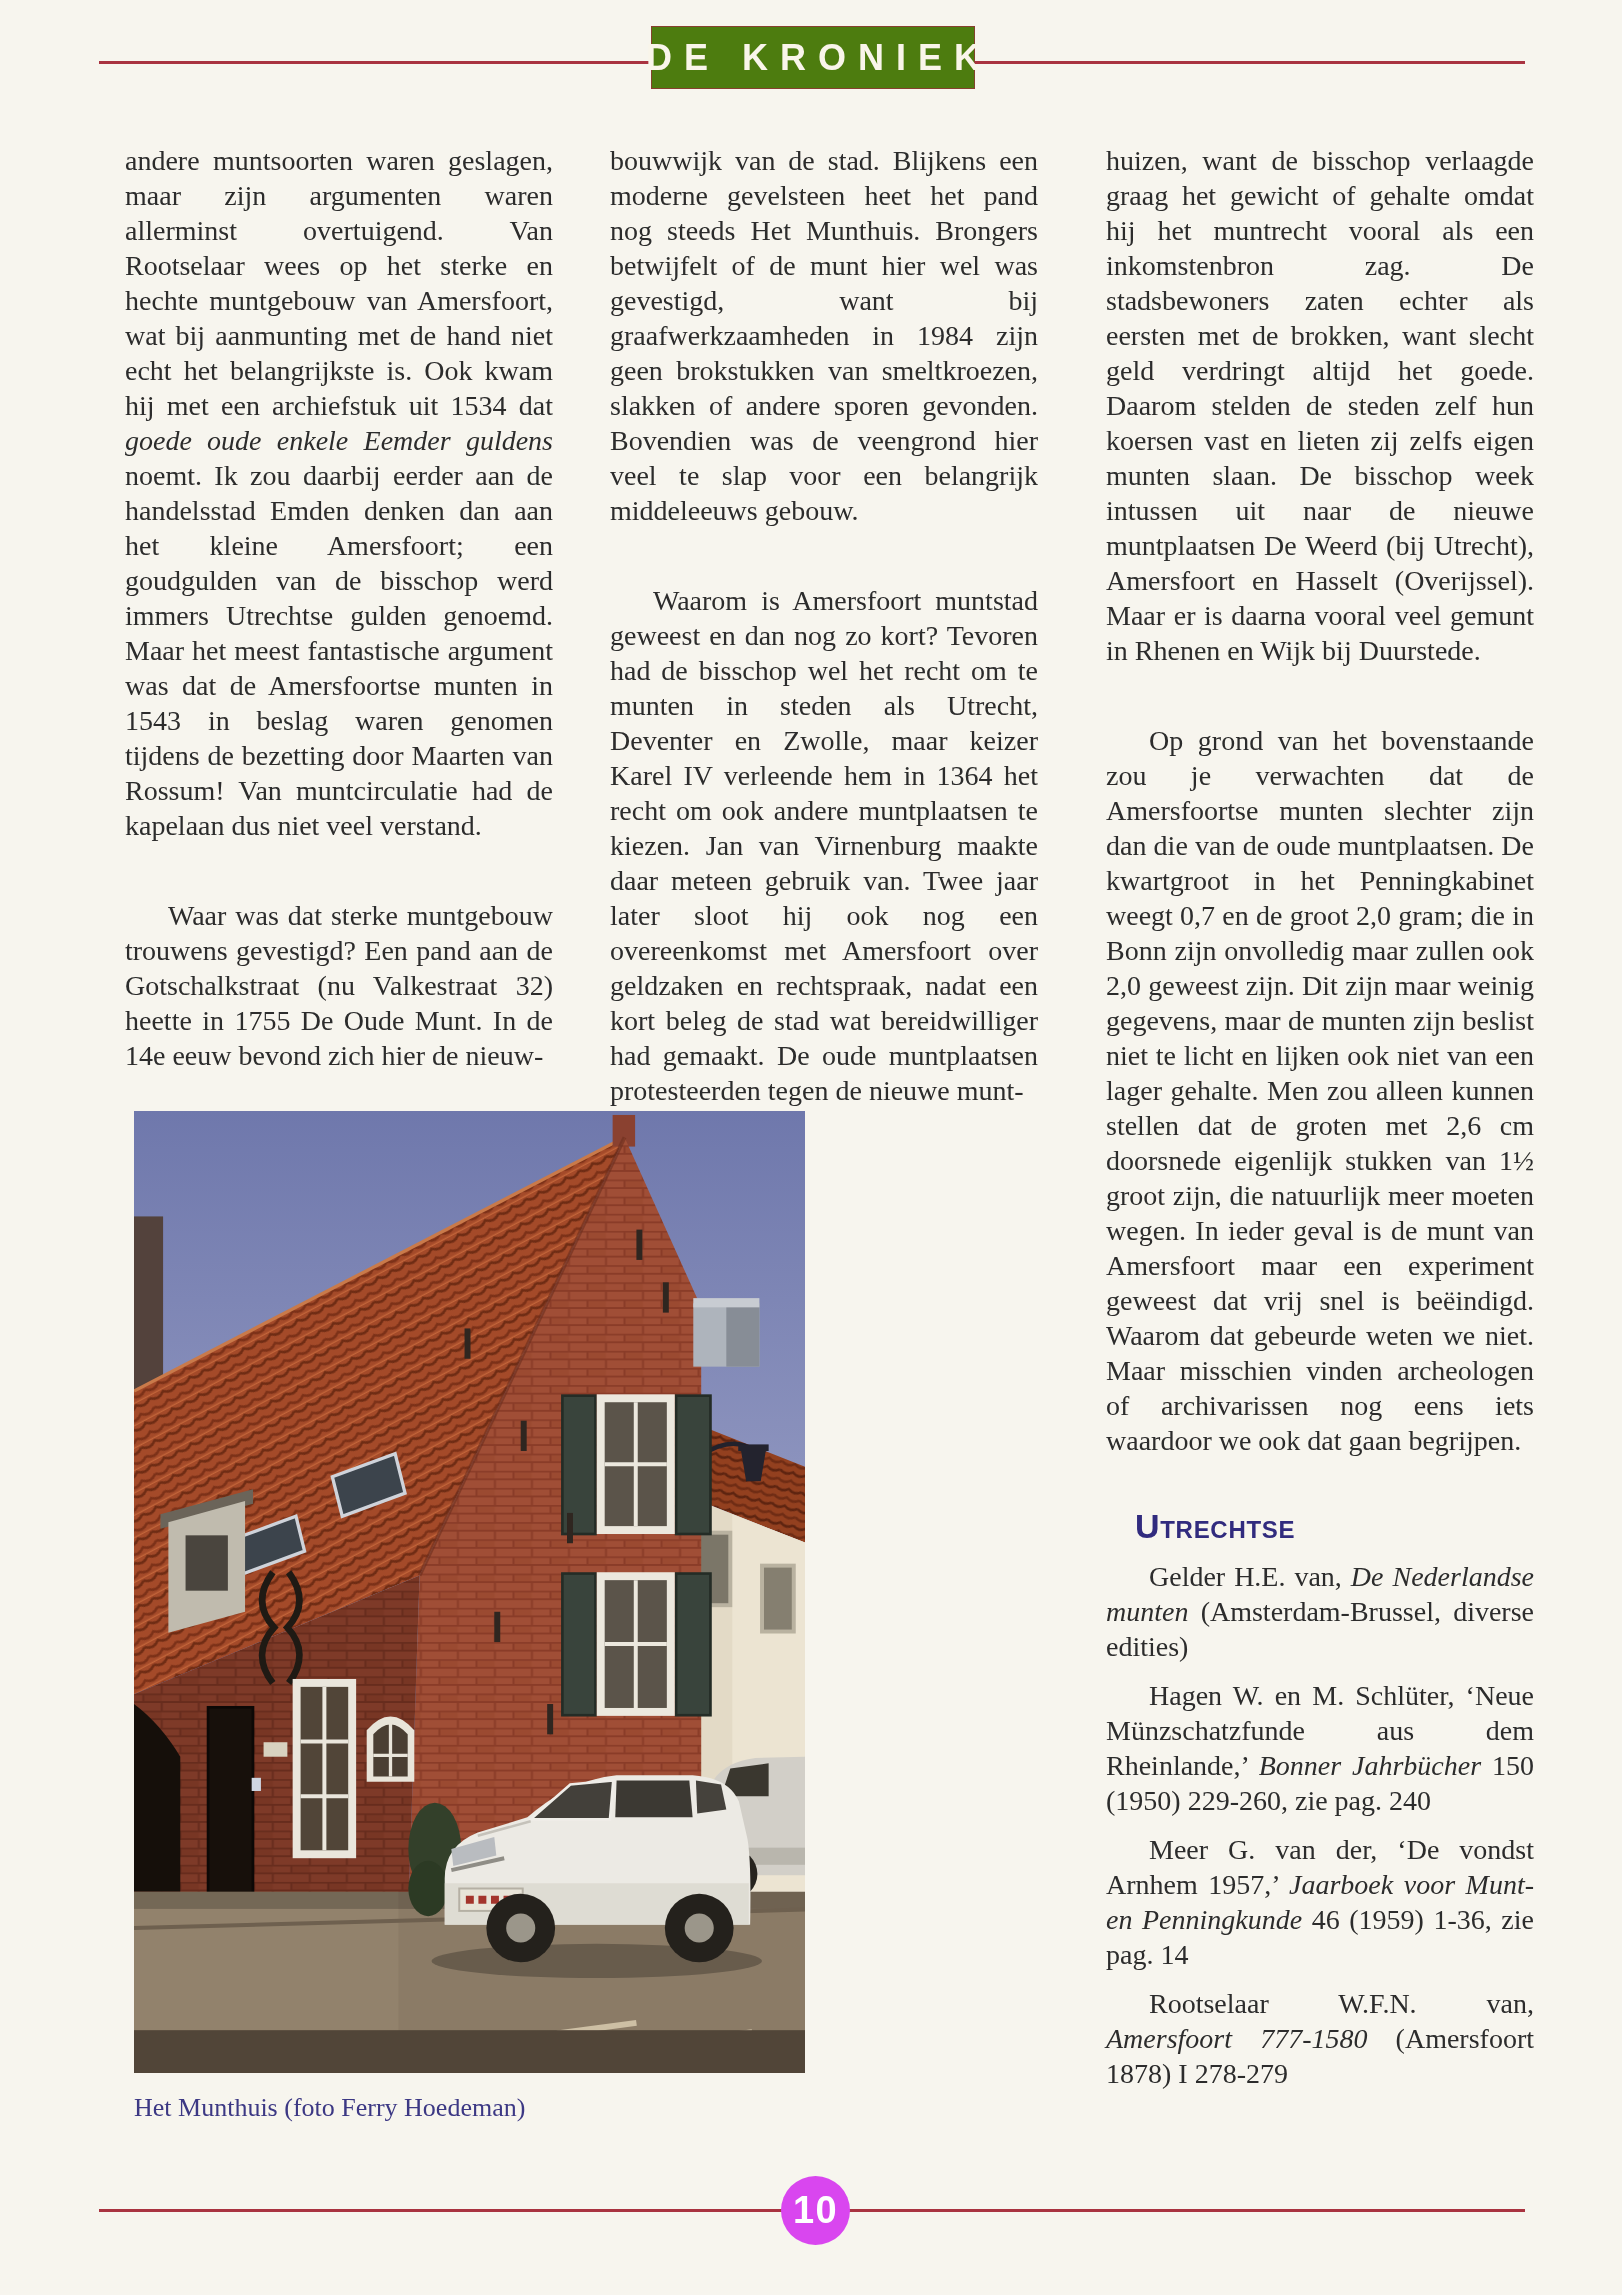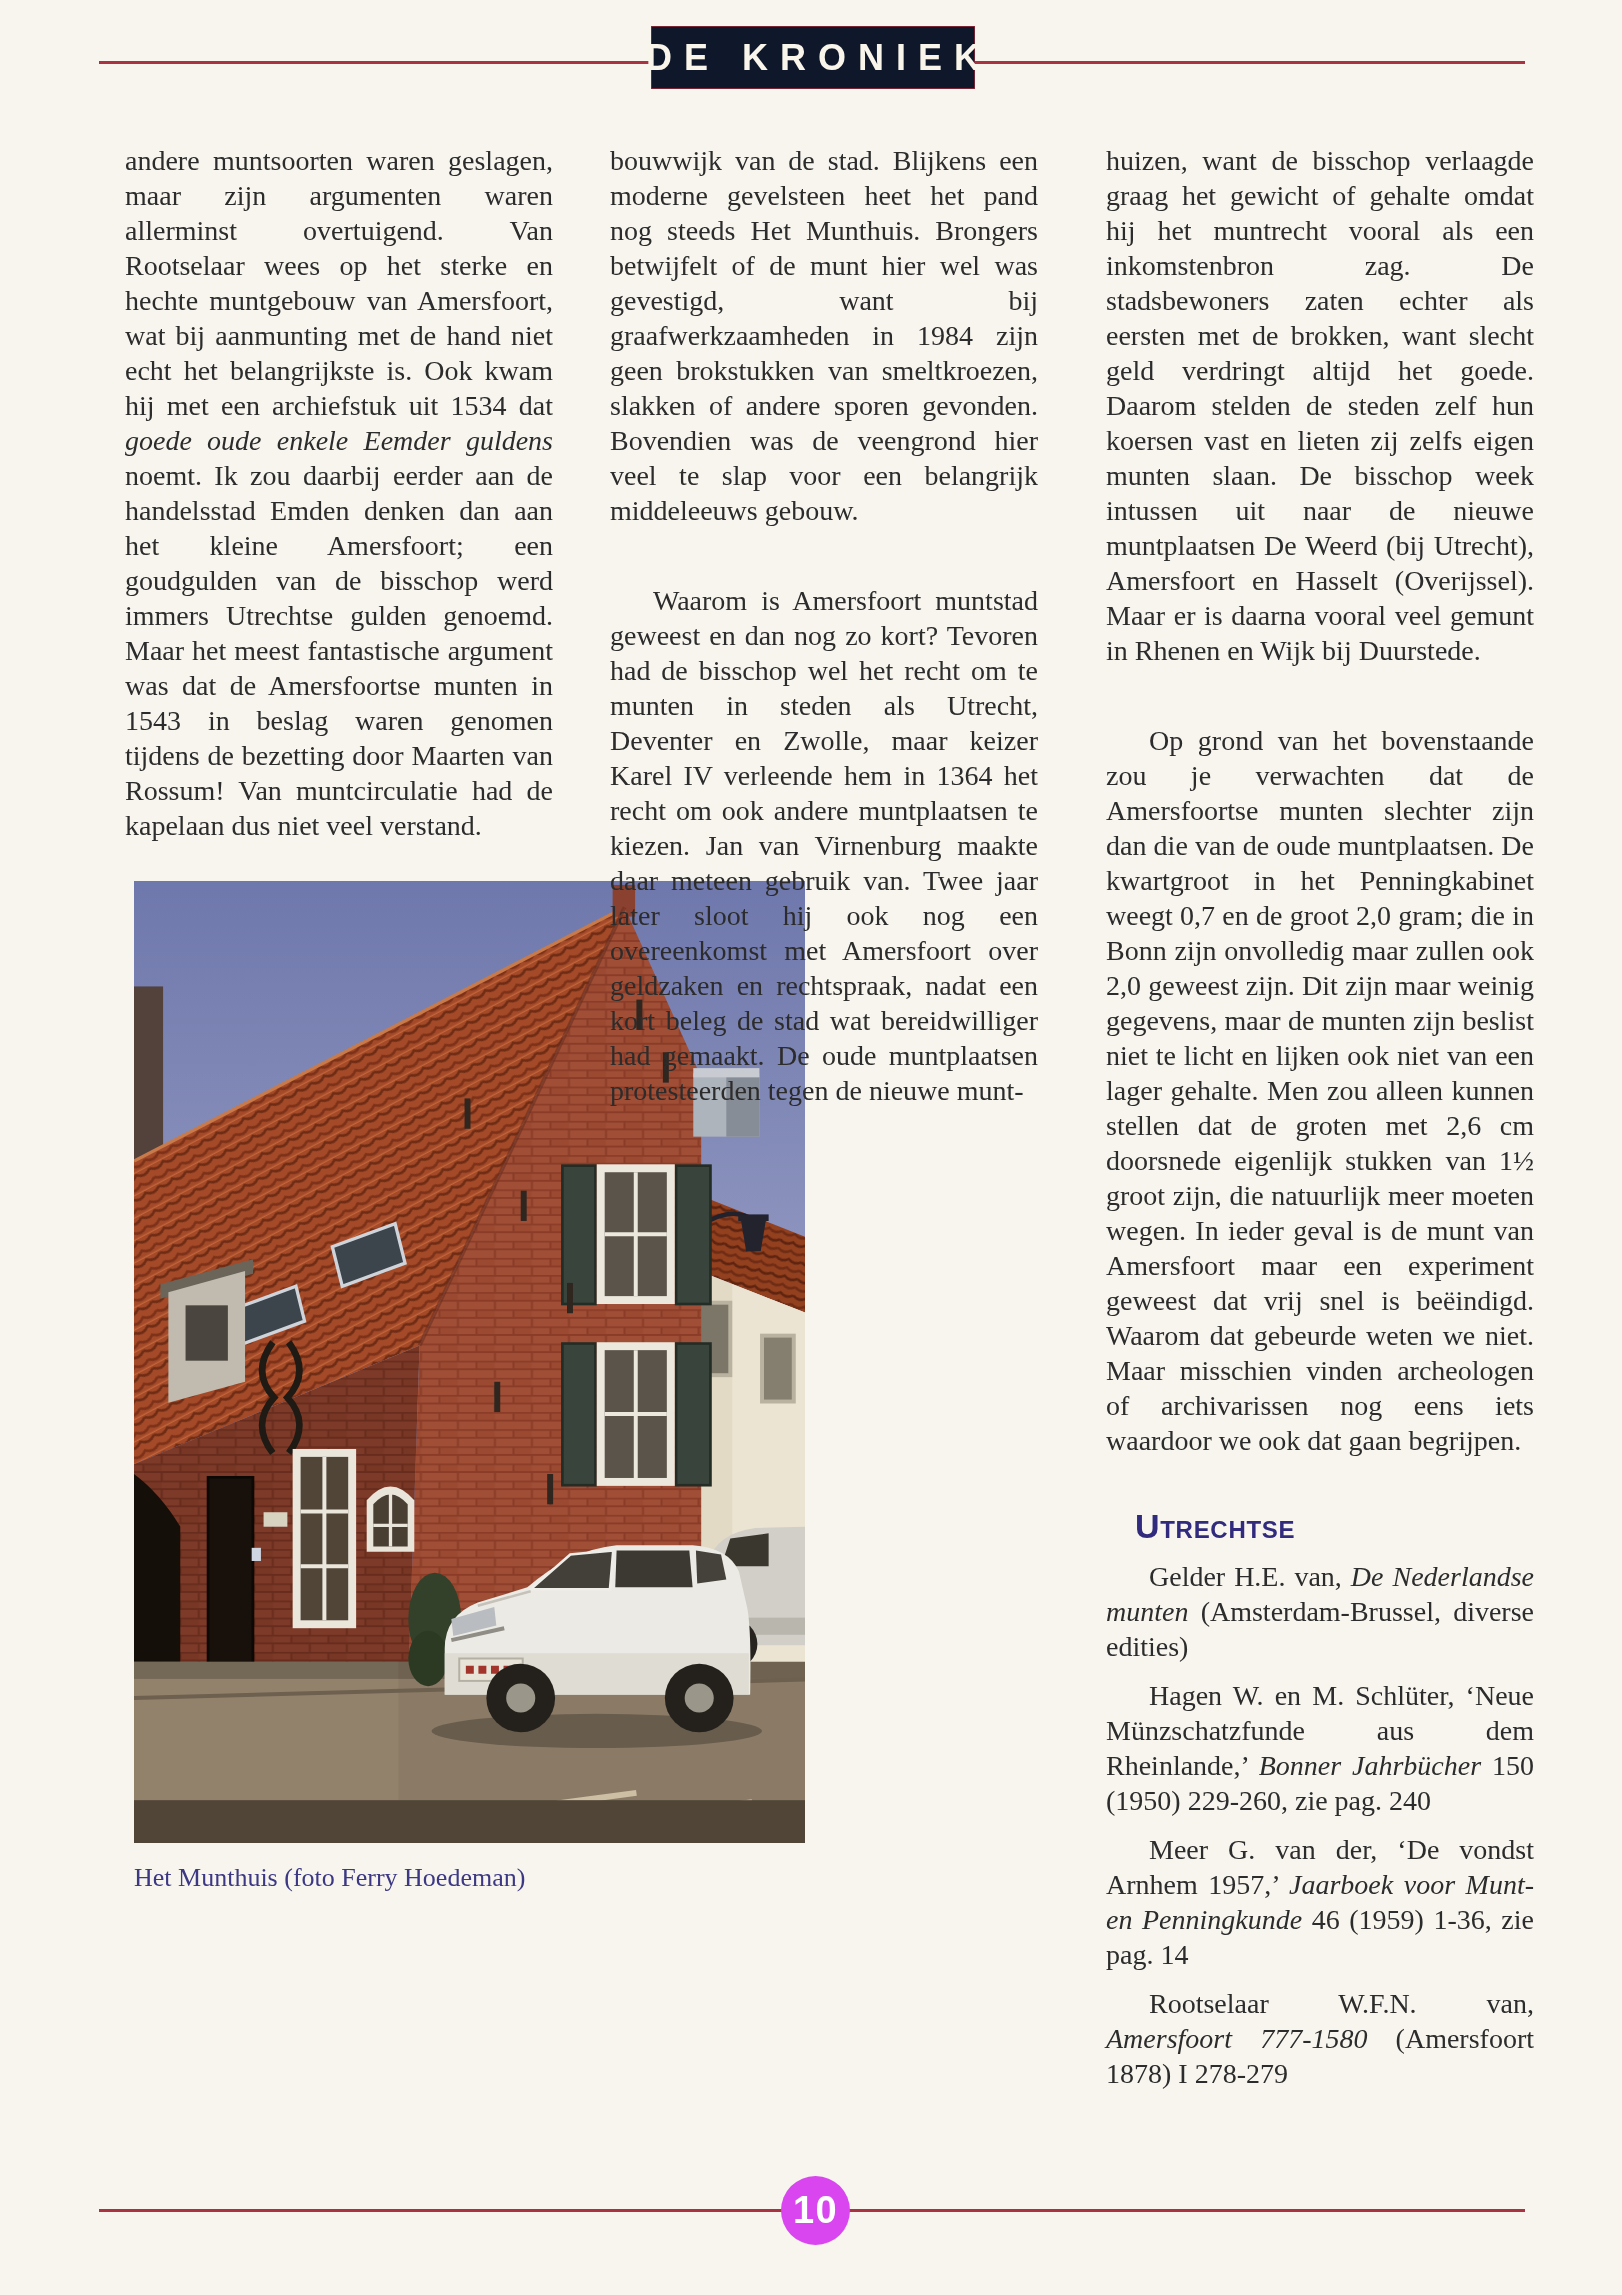--- a/index.html
+++ b/index.html
@@ -6,21 +6,21 @@
   .page {
     position:relative; width:1622px; height:2295px;
     background:#f7f5ee; overflow:hidden;
     font-family:"Liberation Serif", serif; color:#2c2c2c;
   }
   
   .rule { position:absolute; height:2.6px; background:#a93340; }
   .header-rule { left:99px; top:61px; width:1426px; }
   .masthead {
     position:absolute; left:651px; top:26px; width:324px; height:63px;
-    background:#0f172a; display:flex; align-items:center; justify-content:center;
+    background:#4d7c0f; display:flex; align-items:center; justify-content:center;
     box-shadow:0 0 0 0.7px #9a2c3a inset;
     text-align:center;
   }
   .masthead-title {
     color:#f9f5ea; font-family:"Liberation Sans", sans-serif; font-weight:bold;
     font-size:36px; letter-spacing:12px; padding-left:12px; white-space:nowrap;
   }
   
   .colwrap { position:absolute; top:129px; }
   #colwrap-0 { left:111px; width:671px; }
@@ -62,20 +62,21 @@
 <div class="page">
 
   <div class="rule header-rule"></div>
   <div class="masthead">
     <span class="masthead-title">DE KRONIEK</span>
   </div>
 
   <div class="colwrap" id="colwrap-0">
     <div class="coltext">
         <p class="para"><span>andere muntsoorten waren geslagen, maar zijn argumenten waren allerminst overtuigend. Van Rootselaar wees op het sterke en hechte muntgebouw van Amersfoort, wat bij aanmunting met de hand niet echt het belangrijkste is. Ook kwam hij met een archiefstuk uit 1534 dat </span><i>goede oude enkele Eemder guldens</i><span> noemt. Ik zou daarbij eerder aan de handelsstad Emden denken dan aan het kleine Amersfoort; een goudgulden van de bisschop werd immers Utrechtse gulden genoemd. Maar het meest fantastische argument was dat de Amersfoortse munten in 1543 in beslag waren genomen tijdens de bezetting door Maarten van Rossum! Van muntcirculatie had de kapelaan dus niet veel verstand.</span></p>
+        <p class="para indent"><span>Waar was dat sterke muntgebouw trouwens gevestigd? Een pand aan de Gotschalkstraat (nu Valkestraat 32) heette in 1755 De Oude Munt. In de 14e eeuw bevond zich hier de nieuw-</span></p>
       </div>
 
     <figure class="photo-figure" style="margin-left:0;margin-right:0;padding-left:23px;">
       <svg viewBox="0 0 1015 1460" preserveAspectRatio="none">
         <defs>
           <linearGradient id="sky" x1="0" y1="0" x2="0" y2="1">
             <stop offset="0" stop-color="#6f78ac"></stop>
             <stop offset="1" stop-color="#9aa0c6"></stop>
           </linearGradient>
           <pattern id="tiles" width="46" height="30" patternUnits="userSpaceOnUse" patternTransform="rotate(-28)">

